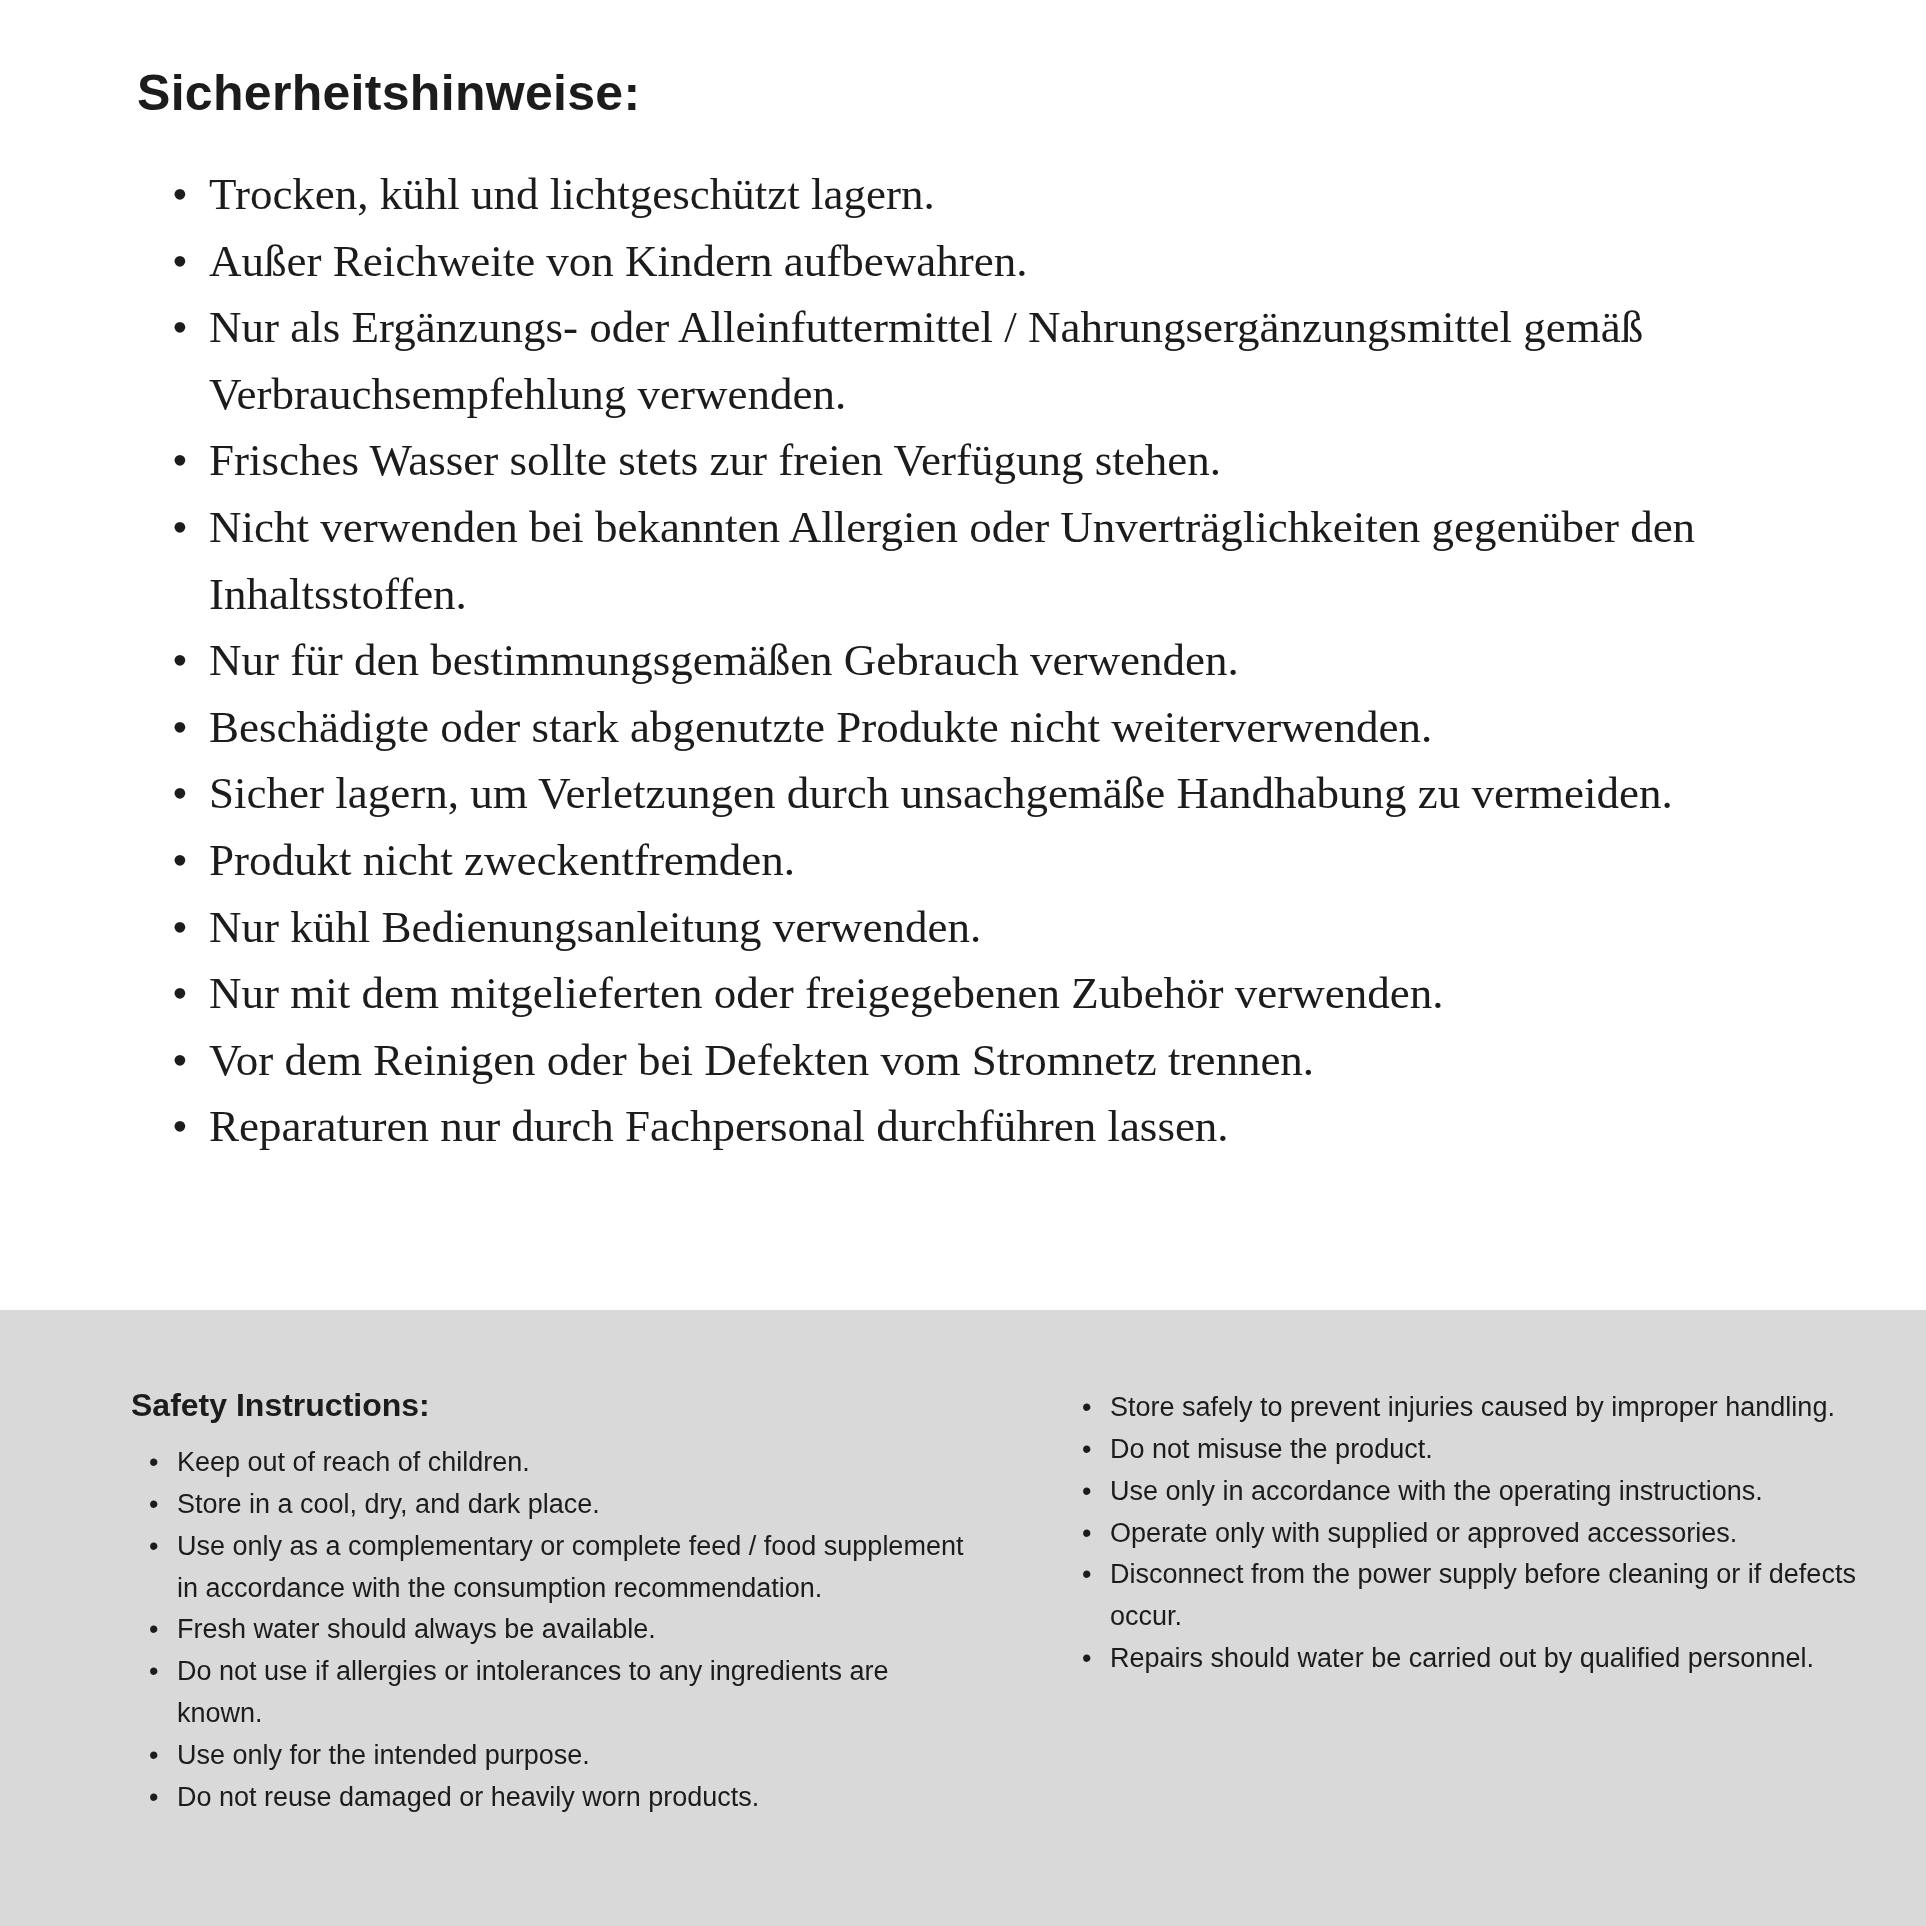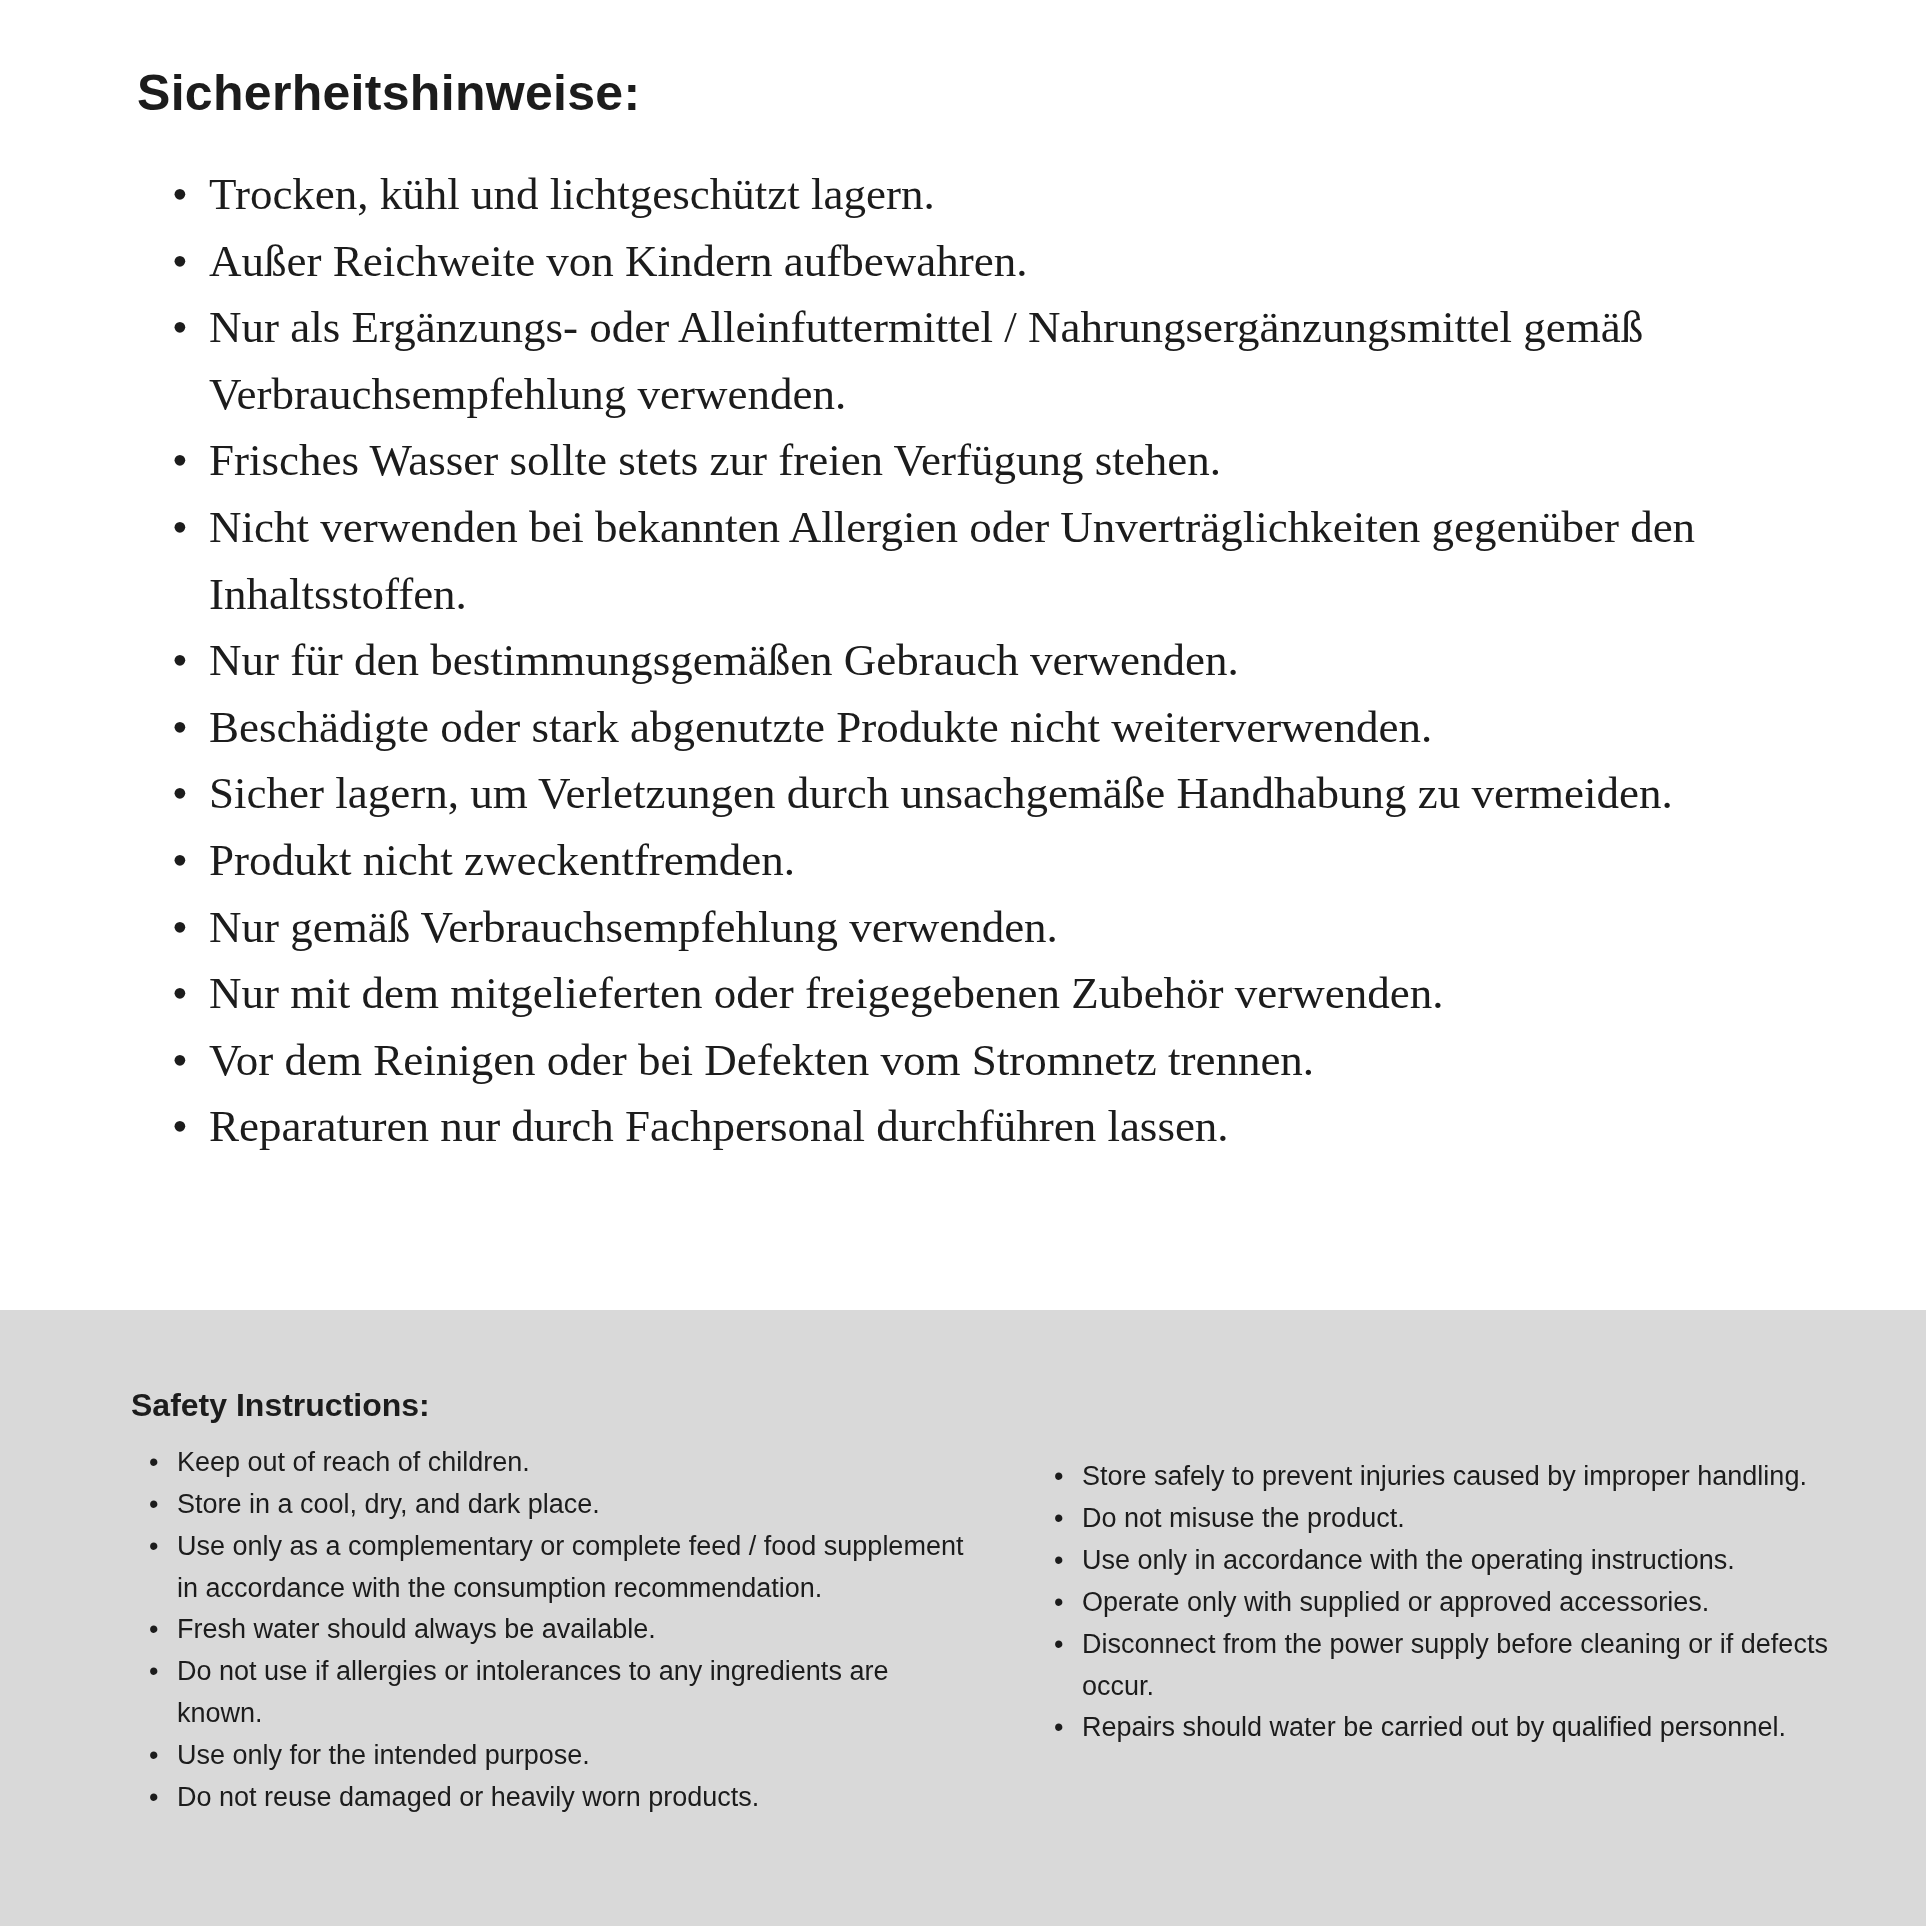--- a/index.html
+++ b/index.html
@@ -58,22 +58,22 @@
 
   
   .en-panel {
     height: 616px;
     box-sizing: border-box;
     background: #d9d9d9;
     padding: 77px 64px 0 131px;
   }
   .en-columns {
     display: flex;
-    align-items: center;
-    gap: 58px;
+    align-items: flex-start;
+    gap: 86px;
   }
   .en-col-left {
     width: 847px;
     flex: 0 0 auto;
   }
   .en-col-right {
     width: 796px;
     flex: 0 0 auto;
   }
   .en-heading {
@@ -100,21 +100,21 @@
     <ul class="bullet-list">
       <li>Trocken, kühl und lichtgeschützt lagern.</li>
       <li>Außer Reichweite von Kindern aufbewahren.</li>
       <li>Nur als Ergänzungs- oder Alleinfuttermittel / Nahrungsergänzungsmittel gemäß Verbrauchsempfehlung verwenden.</li>
       <li>Frisches Wasser sollte stets zur freien Verfügung stehen.</li>
       <li>Nicht verwenden bei bekannten Allergien oder Unverträglichkeiten gegenüber den Inhaltsstoffen.</li>
       <li>Nur für den bestimmungsgemäßen Gebrauch verwenden.</li>
       <li>Beschädigte oder stark abgenutzte Produkte nicht weiterverwenden.</li>
       <li>Sicher lagern, um Verletzungen durch unsachgemäße Handhabung zu vermeiden.</li>
       <li>Produkt nicht zweckentfremden.</li>
-      <li>Nur gemäß Verbrauchsempfehlung verwenden.</li>
+      <li>Nur kühl Bedienungsanleitung verwenden.</li>
       <li>Nur mit dem mitgelieferten oder freigegebenen Zubehör verwenden.</li>
       <li>Vor dem Reinigen oder bei Defekten vom Stromnetz trennen.</li>
       <li>Reparaturen nur durch Fachpersonal durchführen lassen.</li>
     </ul>
   </div>
 
   <div class="en-panel">
     <div class="en-columns">
 
       <div class="en-col-left">

